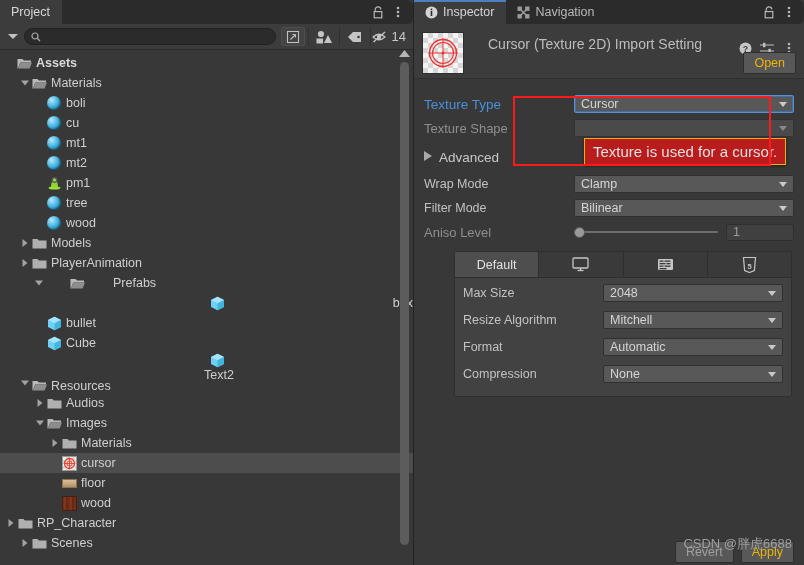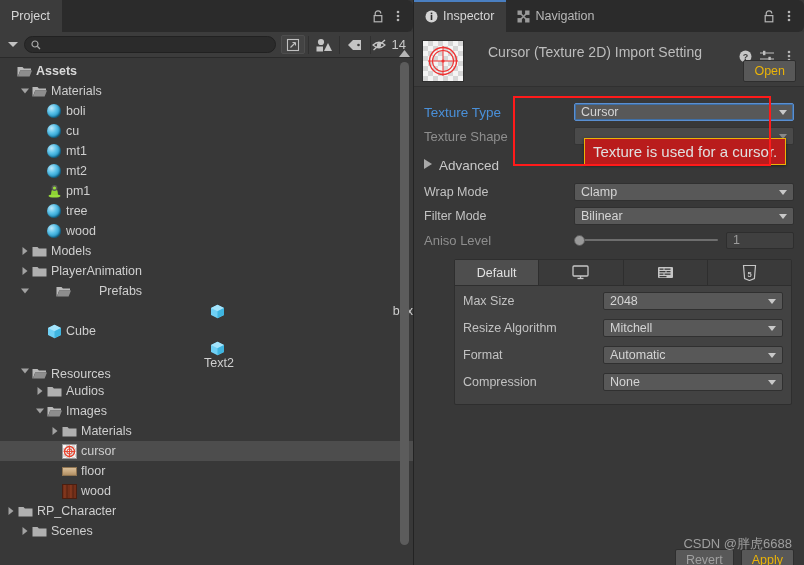--- a/index.html
+++ b/index.html
@@ -16,21 +16,21 @@
 
   
   .project-panel {
     width: 414px; height: 565px;
     background: #383838;
     border-right: 1px solid #232323;
     display: flex; flex-direction: column;
     position: relative;
   }
   .panel-tabbar {
-    height: 32px; background: #2b2b2b;
+    height: 24px; background: #2b2b2b;
     display: flex; align-items: stretch;
     position: relative;
     border-radius: 6px;
   }
   .tab {
     display: flex; align-items: center; gap: 5px;
     padding: 0 12px 0 11px;
     font-size: 12.5px; color: #b8b8b8;
     cursor: default; position: relative;
   }
@@ -430,21 +430,21 @@
               <path d="M1.5 0 L6.5 4 L1.5 8 Z" fill="#a2a2a2"></path>
             </svg>
           </span>
           <span class="ico">
             <svg width="15" height="13" viewBox="0 0 15 13">
               <path d="M0.5 11.5 V2 h5 l1.4 1.6 H14.5 v7.9 Z" fill="#b0b0b0"></path>
             </svg>
           </span>
           <span class="lbl">PlayerAnimation</span>
         </div>
-        <div class="row" style="padding-left: 18px; gap: 24px;">
+        <div class="row" style="padding-left: 32px; gap: 24px;">
           <span class="twisty">
             <svg width="8" height="8" viewBox="0 0 8 8">
               <path d="M0 1.5 H8 L4 6.5 Z" fill="#a2a2a2"></path>
             </svg>
           </span>
           <span class="ico">
             <svg width="15" height="13" viewBox="0 0 15 13">
               <path d="M0.5 11.5 V2 h5 l1.4 1.6 H14 v2 H3.2 L0.9 11.5 Z" fill="#b9b9b9"></path>
               <path d="M0.9 11.5 L3.4 5.6 H15 L12.6 11.5 Z" fill="#8d8d8d"></path>
             </svg>
@@ -454,20 +454,31 @@
         <div class="row" style="padding-left: 33px; justify-content: space-between;">
           <span class="twisty"></span>
           <span class="ico">
             <svg width="15" height="15" viewBox="0 0 15 15">
               <path d="M7.5 0.8 L14 4 v7 L7.5 14.2 L1 11 V4 Z" fill="#6fd0f5"></path>
               <path d="M7.5 0.8 L14 4 L7.5 7.2 L1 4 Z" fill="#a4e4fb"></path>
               <path d="M7.5 7.2 L14 4 v7 L7.5 14.2 Z" fill="#3fb5e0"></path>
             </svg>
           </span>
           <span class="lbl">box</span>
+        </div>
+        <div class="row" style="padding-left: 33px;">
+          <span class="twisty"></span>
+          <span class="ico">
+            <svg width="15" height="15" viewBox="0 0 15 15">
+              <path d="M7.5 0.8 L14 4 v7 L7.5 14.2 L1 11 V4 Z" fill="#6fd0f5"></path>
+              <path d="M7.5 0.8 L14 4 L7.5 7.2 L1 4 Z" fill="#a4e4fb"></path>
+              <path d="M7.5 7.2 L14 4 v7 L7.5 14.2 Z" fill="#3fb5e0"></path>
+            </svg>
+          </span>
+          <span class="lbl">bullet</span>
         </div>
         <div class="row" style="padding-left: 33px;">
           <span class="twisty"></span>
           <span class="ico">
             <svg width="15" height="15" viewBox="0 0 15 15">
               <path d="M7.5 0.8 L14 4 v7 L7.5 14.2 L1 11 V4 Z" fill="#6fd0f5"></path>
               <path d="M7.5 0.8 L14 4 L7.5 7.2 L1 4 Z" fill="#a4e4fb"></path>
               <path d="M7.5 7.2 L14 4 v7 L7.5 14.2 Z" fill="#3fb5e0"></path>
             </svg>
           </span>

